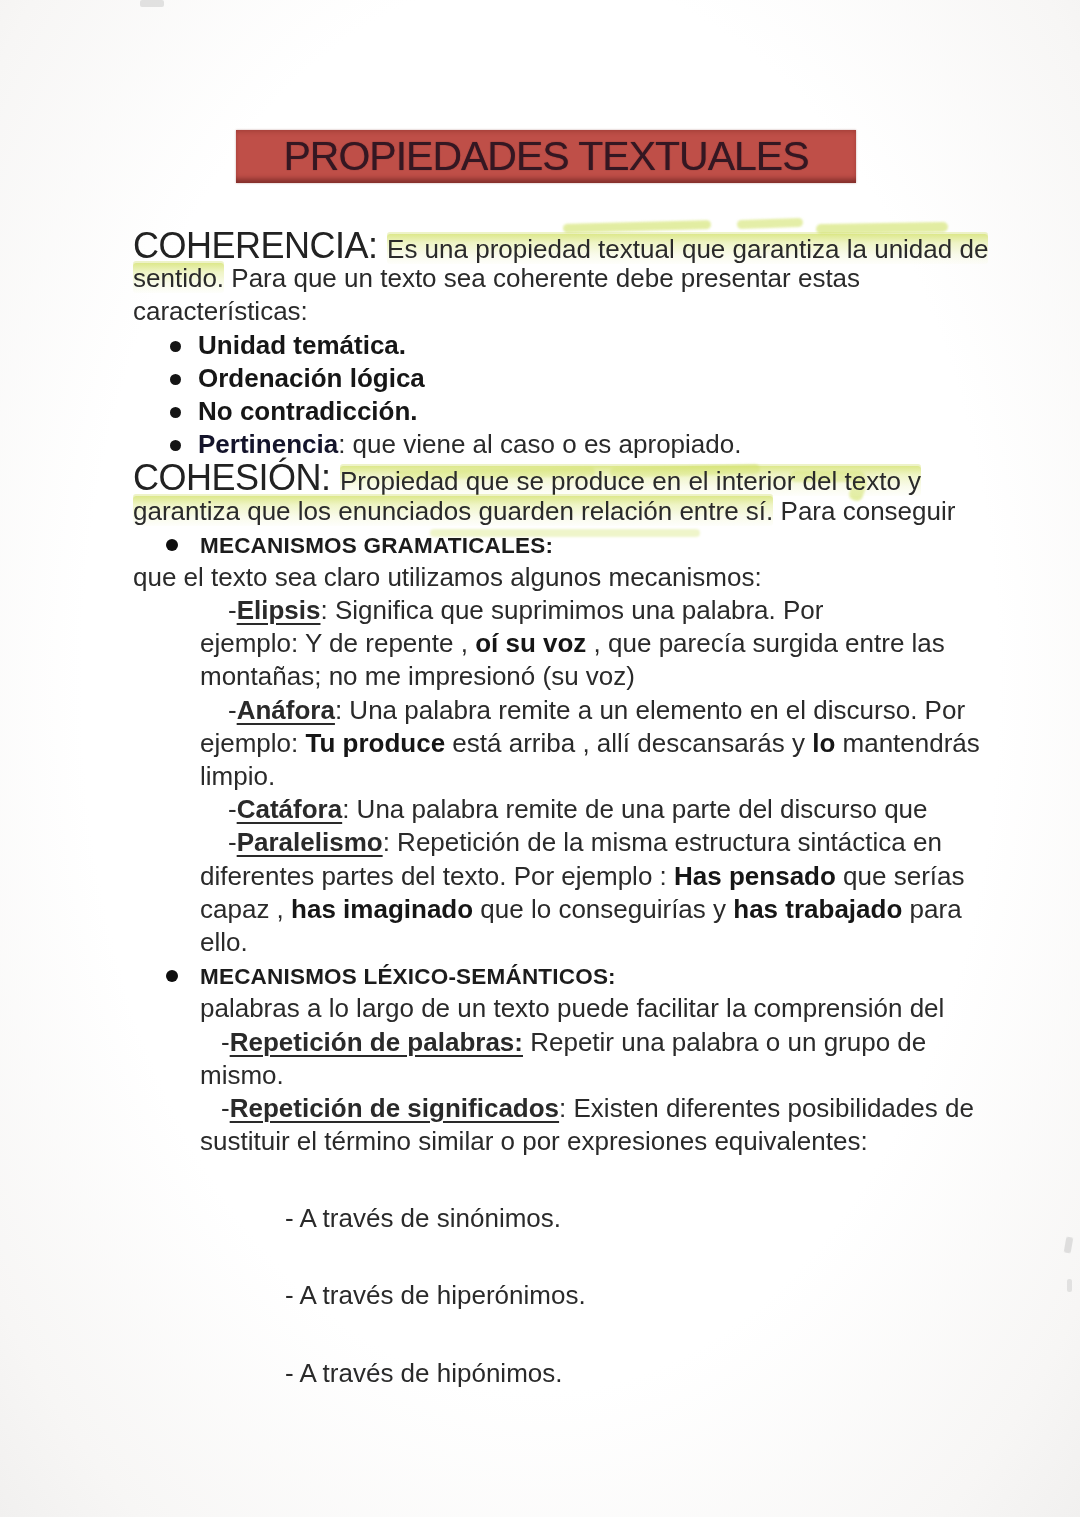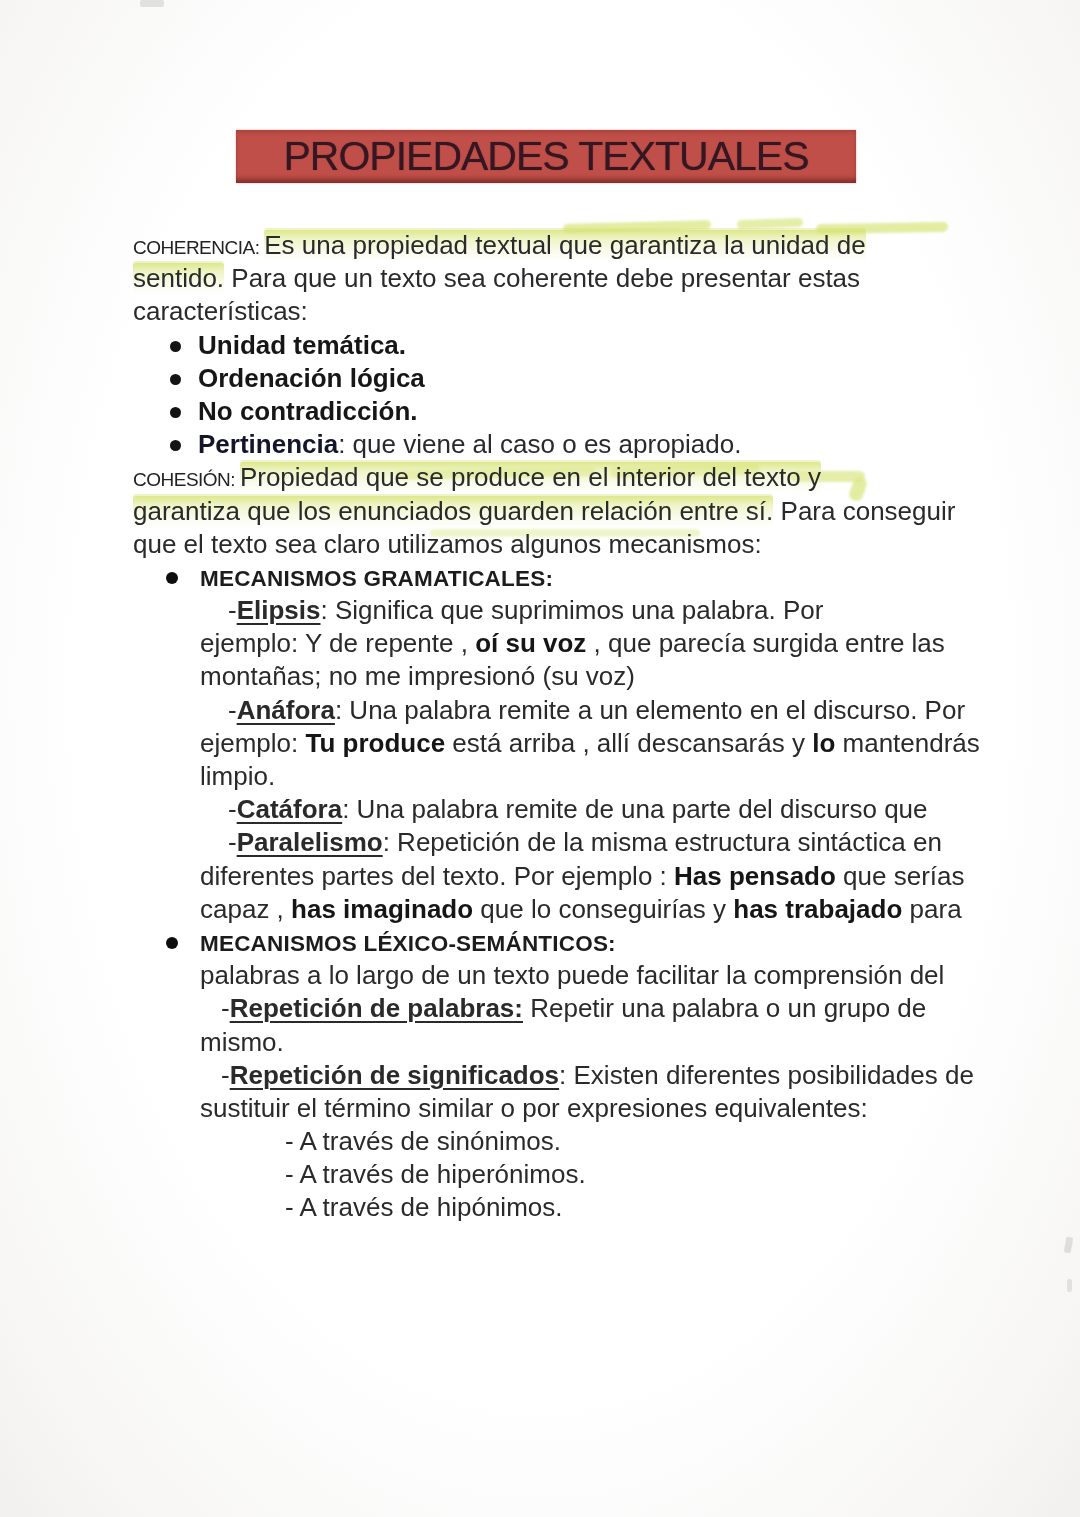--- a/index.html
+++ b/index.html
@@ -30,36 +30,36 @@
   
   #doc{position:absolute;left:133px;top:229px;width:880px;}
   .line{
     position:relative;height:33.2px;line-height:33.2px;
     font-size:26px;white-space:pre;
   }
   .line.para{padding-left:0;}
   .line.cont{padding-left:67px;}
   .line.hang{padding-left:95px;}
   .line.hang2{padding-left:88px;}
-  .line.dash{padding-left:152px;}
+  .line.dash{padding-left:152px;margin-top:44px;}
   .line.bullet-lg{padding-left:65px;}
   .line.bullet-sm{padding-left:67px;}
   .line.bullet-lg::before{
     content:"";position:absolute;left:37px;top:12px;width:11px;height:11px;
     border-radius:50%;background:#141414;
   }
   .line.bullet-sm::before{
     content:"";position:absolute;left:33px;top:11px;width:12px;height:12px;
     border-radius:50%;background:#0e0e0e;
   }
   .seg{}
   .b{font-weight:bold;color:#161616;}
   .dark{color:#14142b;margin-top:12px;}
   .u{text-decoration:underline;text-underline-offset:4px;text-decoration-thickness:2px;font-weight:bold;}
-  .label{font-size:19px;letter-spacing:-0.5px;color:#222;}
+  .label{font-size:36px;letter-spacing:-0.5px;color:#222;}
   .mech{font-size:22.5px;font-weight:bold;letter-spacing:.2px;color:#1c1c1c;}
   .hl{
     background:linear-gradient(to bottom,
       rgba(212,226,110,.8) 0%,
       rgba(228,237,160,.6) 30%,
       rgba(238,243,196,.35) 68%,
       rgba(240,244,205,.08) 100%);
     border-radius:3px;
     box-shadow:0 -2px 0 rgba(205,222,100,.35);
   }
@@ -92,32 +92,33 @@
   <div id="doc">
       <div class="line para"><span class="seg label">COHERENCIA: </span><span class="seg hl">Es una propiedad textual que garantiza la unidad de</span></div>
       <div class="line para"><span class="seg hl">sentido.</span><span class="seg"> Para que un texto sea coherente debe presentar estas</span></div>
       <div class="line para"><span class="seg">características:</span></div>
       <div class="line bullet-lg"><span class="seg b">Unidad temática.</span></div>
       <div class="line bullet-lg"><span class="seg b">Ordenación lógica</span></div>
       <div class="line bullet-lg"><span class="seg b">No contradicción.</span></div>
       <div class="line bullet-lg"><span class="seg b dark">Pertinencia</span><span class="seg">: que viene al caso o es apropiado.</span></div>
       <div class="line para"><span class="seg label">COHESIÓN: </span><span class="seg hl">Propiedad que se produce en el interior del texto y</span></div>
       <div class="line para"><span class="seg hl">garantiza que los enunciados guarden relación entre sí.</span><span class="seg"> Para conseguir</span></div>
+      <div class="line bullet-sm"><span class="seg mech">MECANISMOS GRAMATICALES:</span></div>
       <div class="line para"><span class="seg">que el texto sea claro utilizamos algunos mecanismos:</span></div>
-      <div class="line bullet-sm"><span class="seg mech">MECANISMOS GRAMATICALES:</span></div>
       <div class="line hang"><span class="seg">-</span><span class="seg u">Elipsis</span><span class="seg">: Significa que suprimimos una palabra. Por</span></div>
       <div class="line cont"><span class="seg">ejemplo: Y de repente , </span><span class="seg b">oí su voz</span><span class="seg"> , que parecía surgida entre las</span></div>
       <div class="line cont"><span class="seg">montañas; no me impresionó (su voz)</span></div>
       <div class="line hang"><span class="seg">-</span><span class="seg u">Anáfora</span><span class="seg">: Una palabra remite a un elemento en el discurso. Por</span></div>
       <div class="line cont"><span class="seg">ejemplo: </span><span class="seg b">Tu produce</span><span class="seg"> está arriba , allí descansarás y </span><span class="seg b">lo</span><span class="seg"> mantendrás</span></div>
       <div class="line cont"><span class="seg">limpio.</span></div>
       <div class="line hang"><span class="seg">-</span><span class="seg u">Catáfora</span><span class="seg">: Una palabra remite de una parte del discurso que</span></div>
       <div class="line hang"><span class="seg">-</span><span class="seg u">Paralelismo</span><span class="seg">: Repetición de la misma estructura sintáctica en</span></div>
       <div class="line cont"><span class="seg">diferentes partes del texto. Por ejemplo : </span><span class="seg b">Has pensado</span><span class="seg"> que serías</span></div>
       <div class="line cont"><span class="seg">capaz , </span><span class="seg b">has imaginado</span><span class="seg"> que lo conseguirías y </span><span class="seg b">has trabajado</span><span class="seg"> para</span></div>
+      <div class="line cont"><span class="seg">ello.</span></div>
       <div class="line bullet-sm"><span class="seg mech">MECANISMOS LÉXICO-SEMÁNTICOS:</span></div>
       <div class="line cont"><span class="seg">palabras a lo largo de un texto puede facilitar la comprensión del</span></div>
       <div class="line hang2"><span class="seg">-</span><span class="seg u">Repetición de palabras:</span><span class="seg"> Repetir una palabra o un grupo de</span></div>
       <div class="line cont"><span class="seg">mismo.</span></div>
       <div class="line hang2"><span class="seg">-</span><span class="seg u">Repetición de significados</span><span class="seg">: Existen diferentes posibilidades de</span></div>
       <div class="line cont"><span class="seg">sustituir el término similar o por expresiones equivalentes:</span></div>
       <div class="line dash"><span class="seg">- A través de sinónimos.</span></div>
       <div class="line dash"><span class="seg">- A través de hiperónimos.</span></div>
       <div class="line dash"><span class="seg">- A través de hipónimos.</span></div>
     </div>

